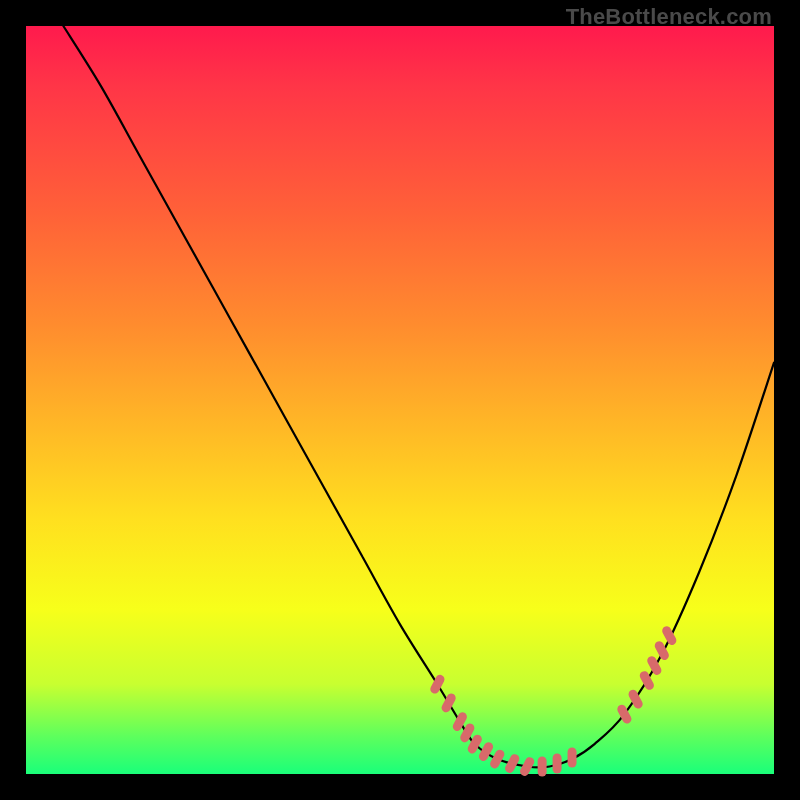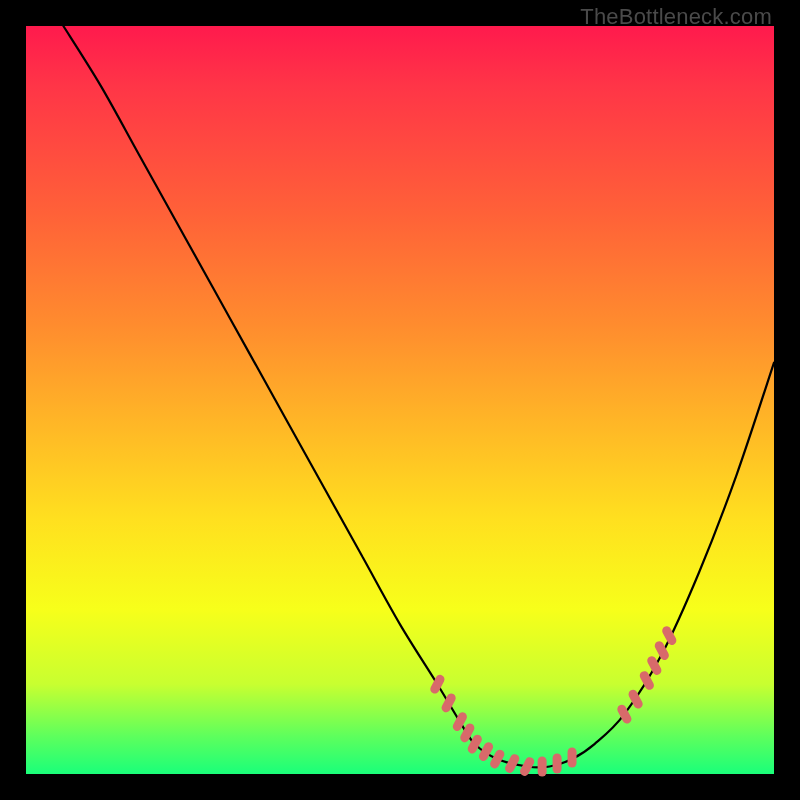--- a/index.html
+++ b/index.html
@@ -36,21 +36,21 @@
       #c8ff30 88%,
       #5dff5d 95%,
       #1aff7a 100%
     );
   }
   .watermark {
     position: absolute;
     top: 4px;
     right: 28px;
     font-size: 22px;
-    font-weight: 400;
+    font-weight: 700;
     color: #4a4a4a;
     letter-spacing: 0.2px;
     user-select: none;
     margin-left: 37px;
   }
   svg.curve {
     position: absolute;
     inset: 0;
     width: 100%;
     height: 100%;

